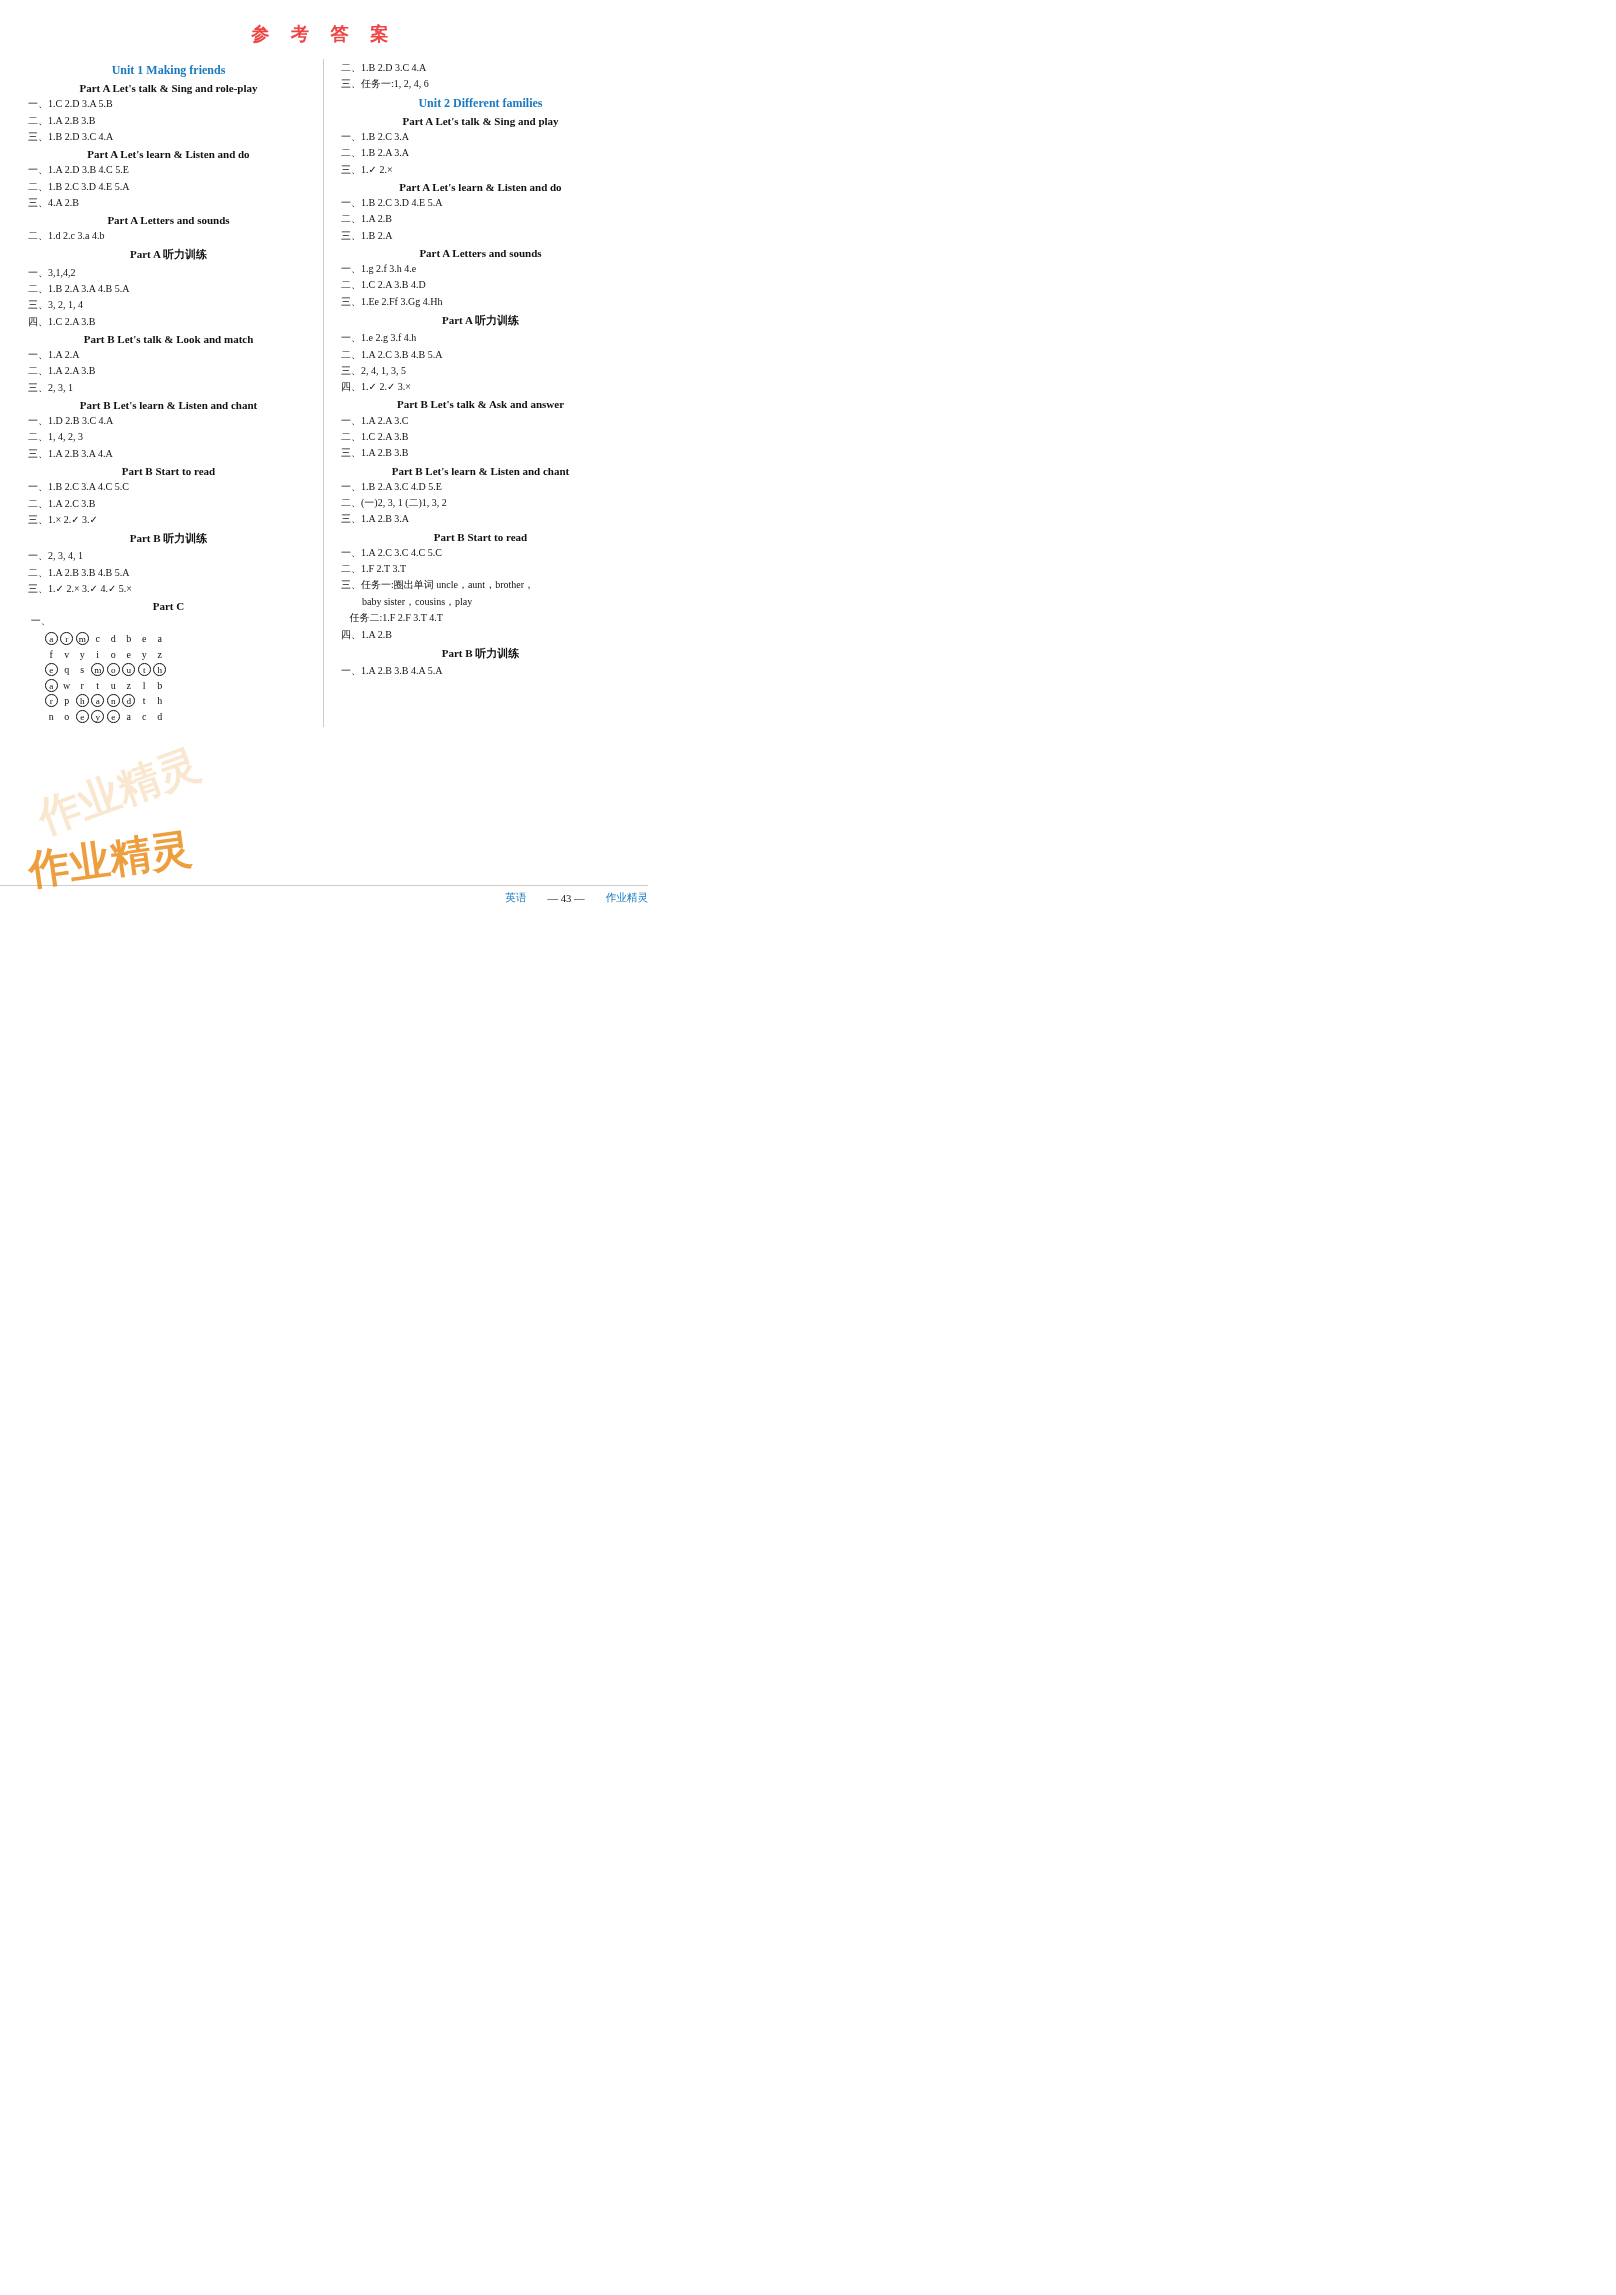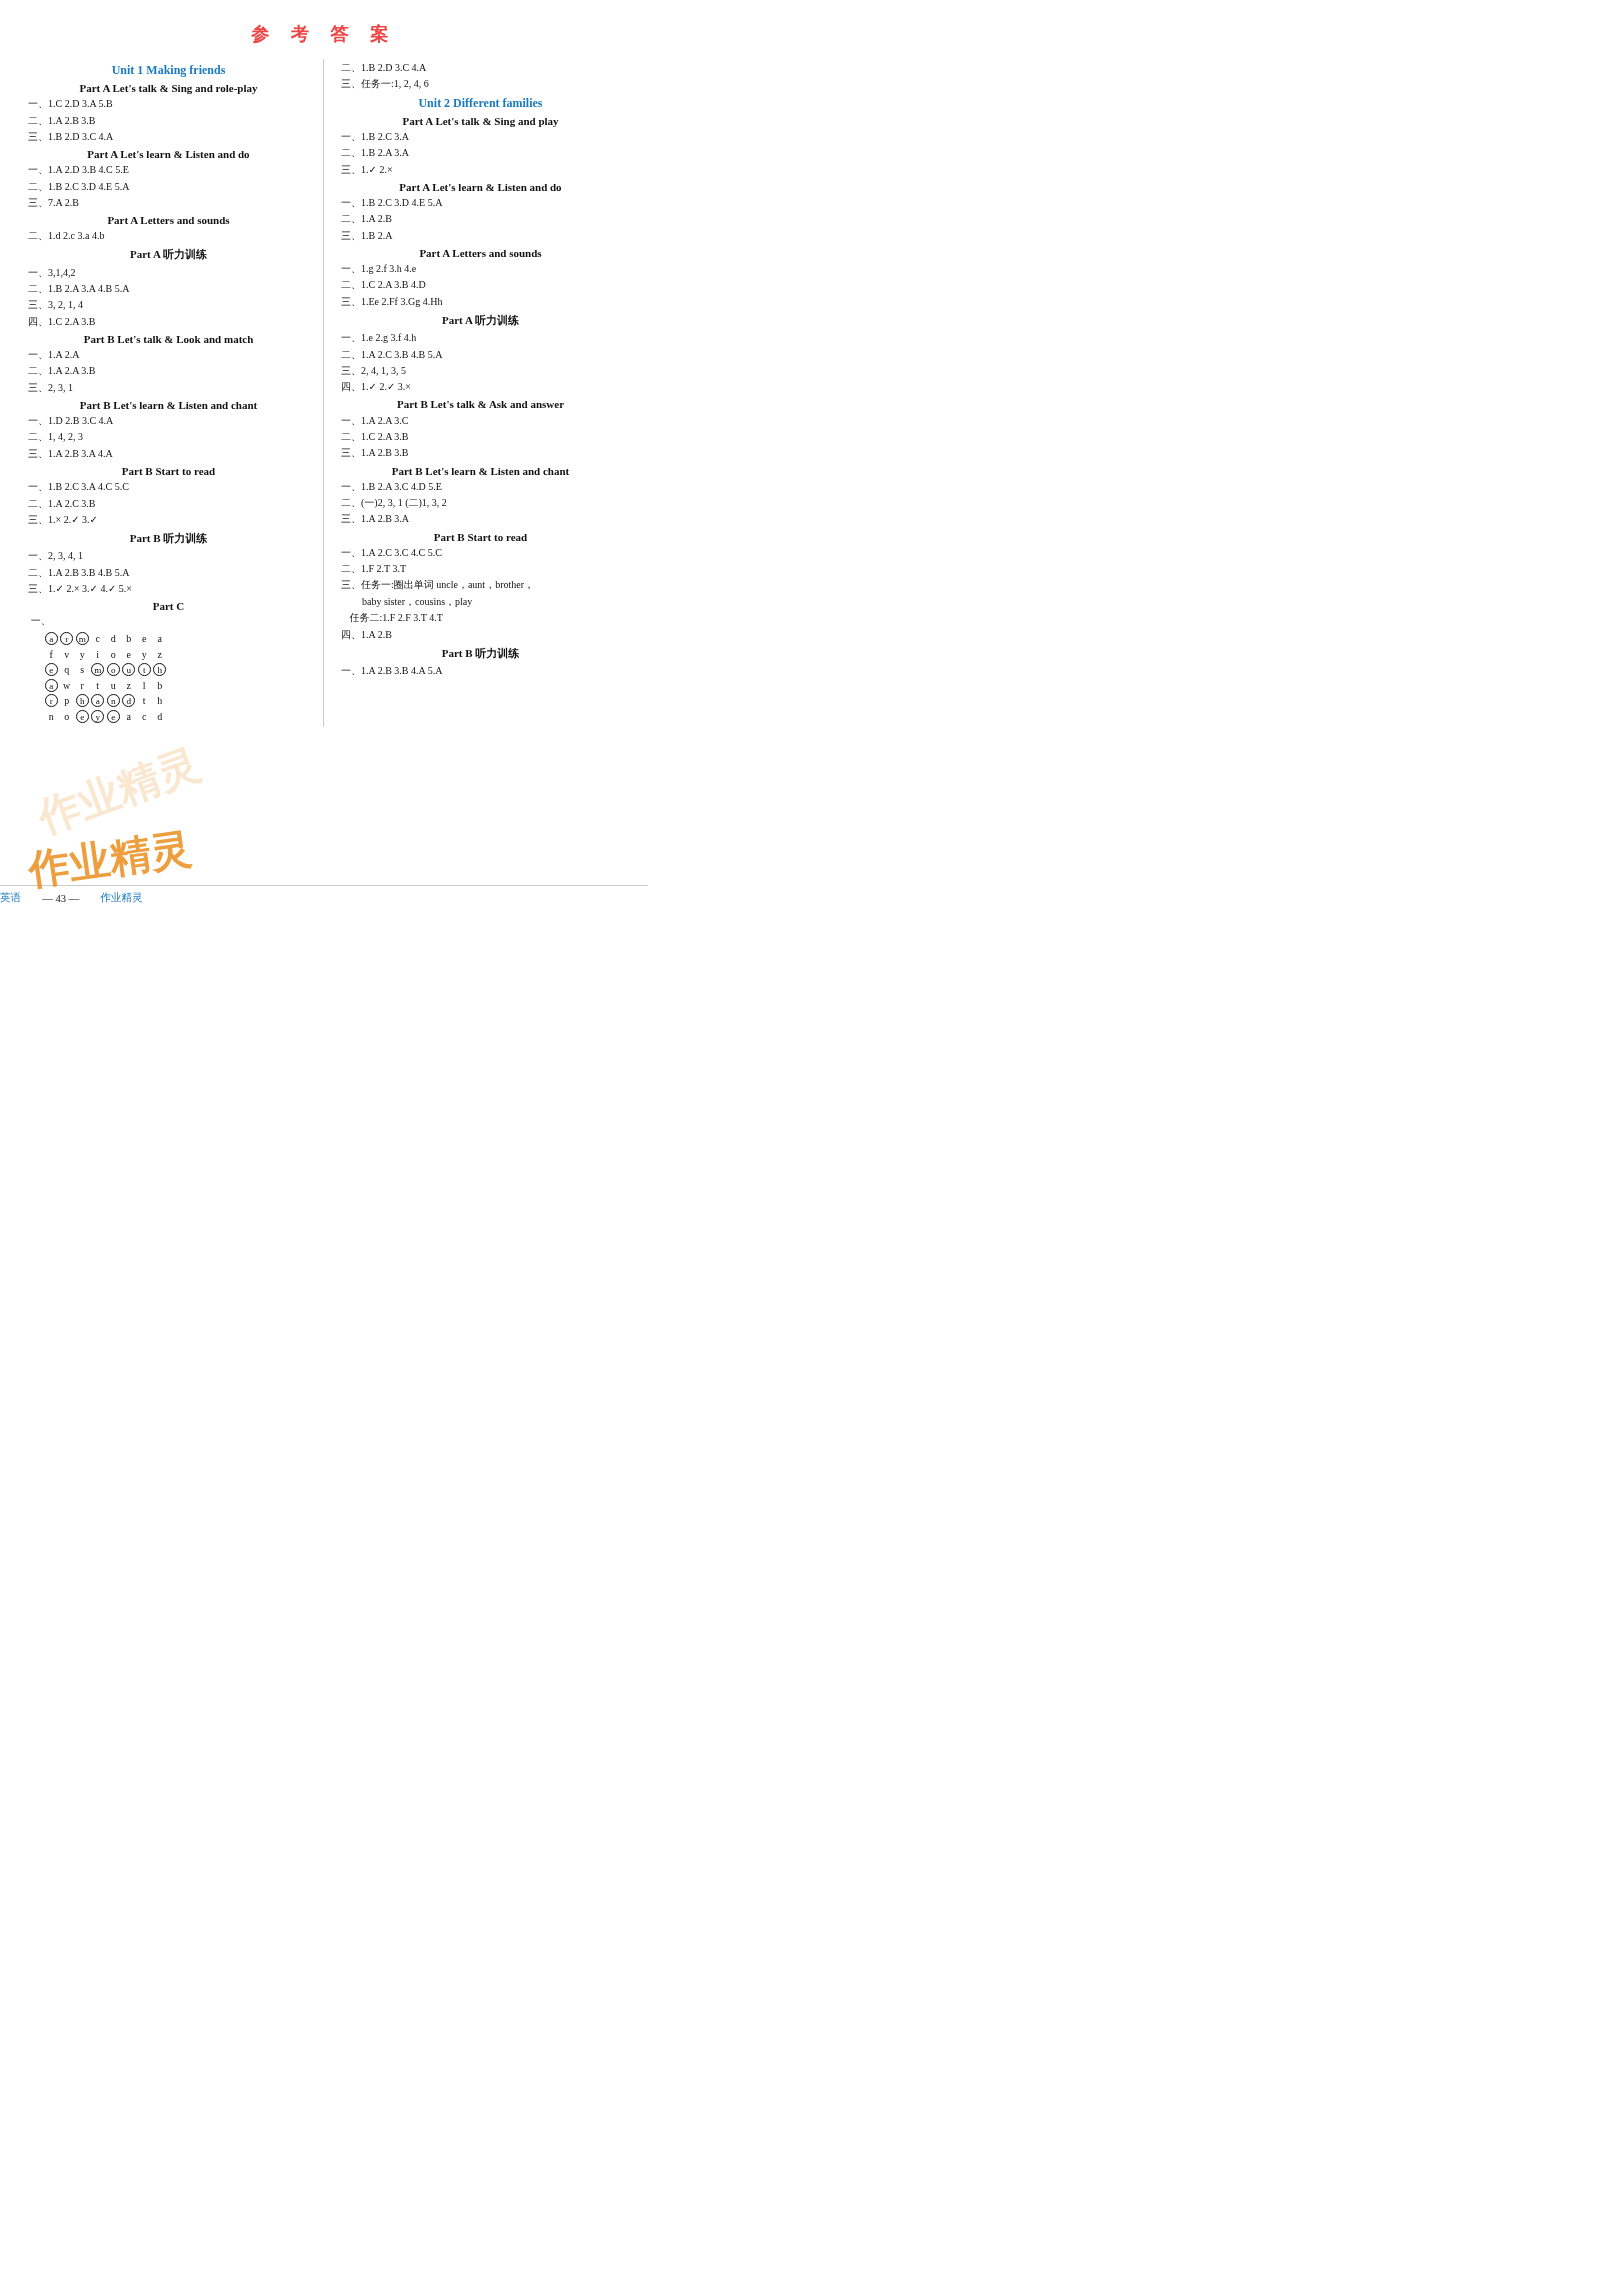--- a/index.html
+++ b/index.html
@@ -80,21 +80,21 @@
       white-space: nowrap;
       pointer-events: none;
       font-family: "KaiTi", "楷体", serif;
       z-index: 10;
     }
     .footer {
       position: absolute;
       bottom: 12.7px;
       left: 0; right: 0;
       display: flex;
-      justify-content: flex-start;
+      justify-content: flex-end;
       align-items: center;
       gap: 21px;
       font-size: 10.6px;
       color: #1a7abf;
       border-top: 0.7px solid #ccc;
       padding-top: 5.6px;
     }
     .footer-subject { color: #1a7abf; }
     .footer-page { color: #111; }
     .footer-grade { color: #1a7abf; }
@@ -135,21 +135,21 @@
     <div class="unit-title">Unit 1   Making friends</div>
 
     <div class="part-title">Part A   Let's talk &amp; Sing and role-play</div>
     <div class="answer-line">一、1.C  2.D  3.A  5.B</div>
     <div class="answer-line">二、1.A  2.B  3.B</div>
     <div class="answer-line">三、1.B  2.D  3.C  4.A</div>
 
     <div class="part-title">Part A   Let's learn &amp; Listen and do</div>
     <div class="answer-line">一、1.A  2.D  3.B  4.C  5.E</div>
     <div class="answer-line">二、1.B  2.C  3.D  4.E  5.A</div>
-    <div class="answer-line">三、7.A  2.B</div>
+    <div class="answer-line">三、4.A  2.B</div>
 
     <div class="part-title">Part A   Letters and sounds</div>
     <div class="answer-line">二、1.d  2.c  3.a  4.b</div>
 
     <div class="part-title">Part A   听力训练</div>
     <div class="answer-line">一、3,1,4,2</div>
     <div class="answer-line">二、1.B  2.A  3.A  4.B  5.A</div>
     <div class="answer-line">三、3, 2, 1, 4</div>
     <div class="answer-line">四、1.C  2.A  3.B</div>
 

